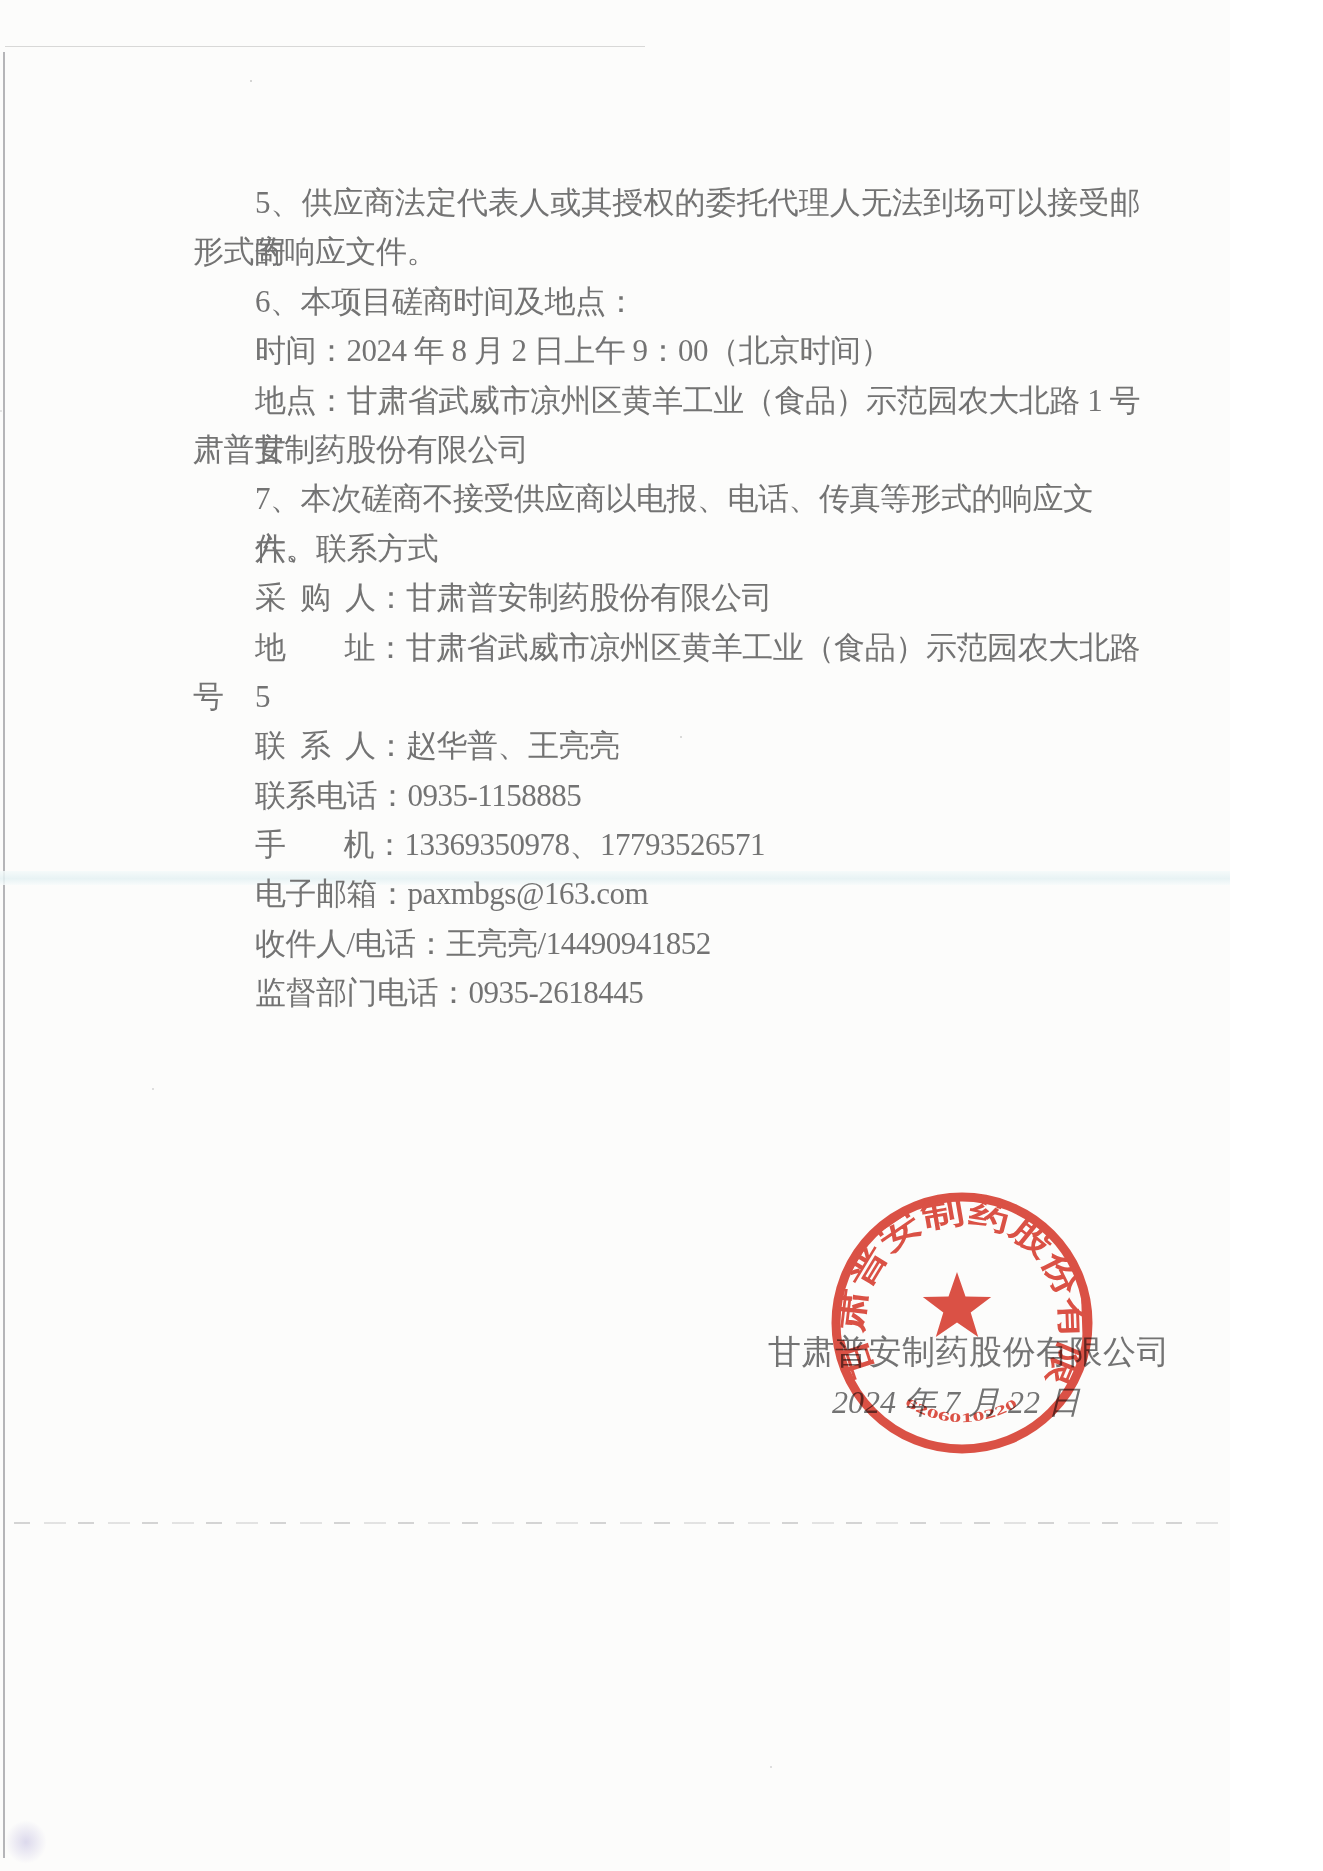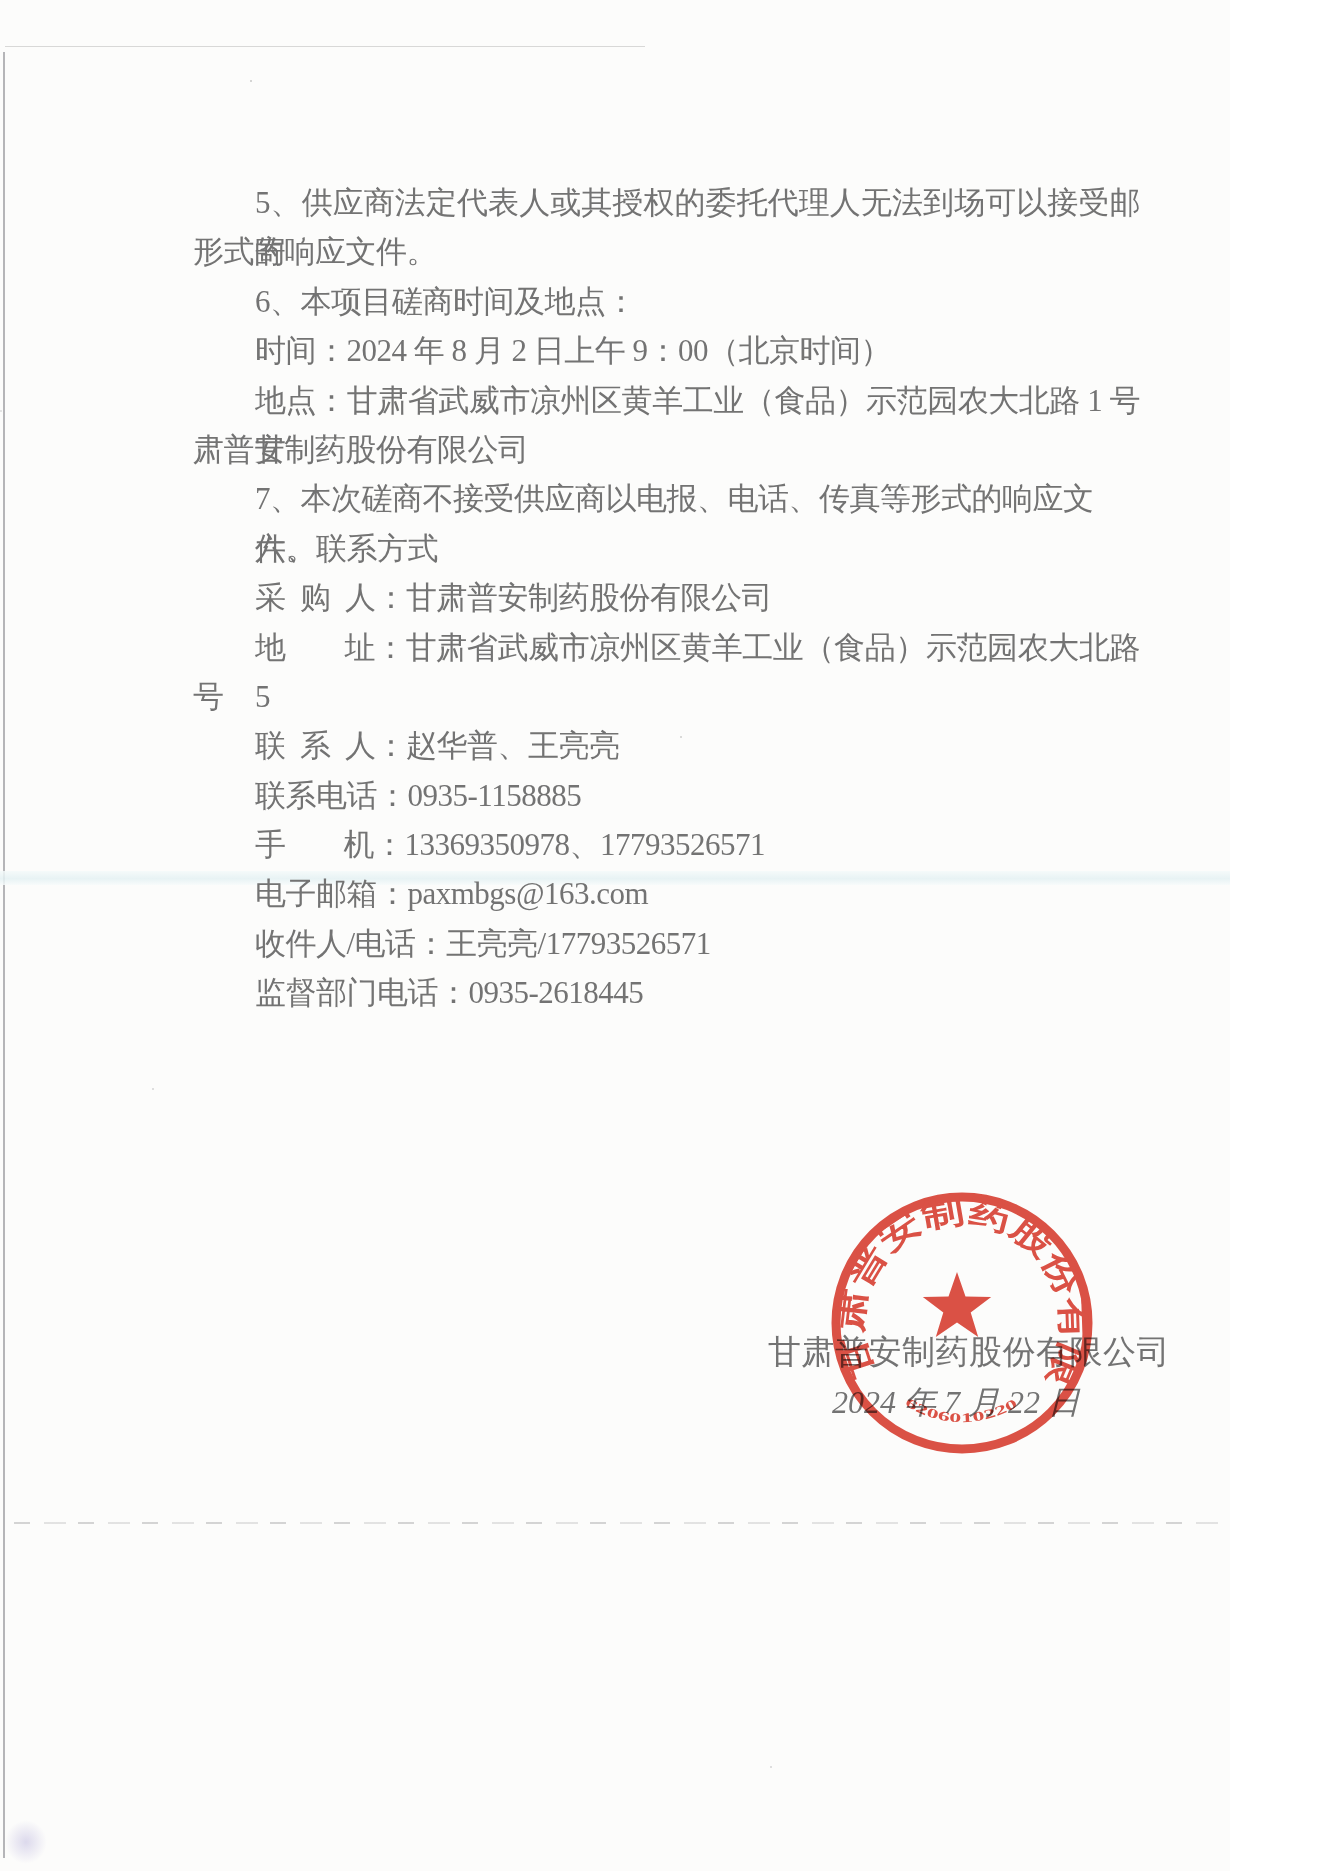--- a/index.html
+++ b/index.html
@@ -92,21 +92,21 @@
       <div class="line">肃普安制药股份有限公司</div>
       <div class="line ind">7、本次磋商不接受供应商以电报、电话、传真等形式的响应文件。</div>
       <div class="line ind bold">六、联系方式</div>
       <div class="line ind">采  购  人：甘肃普安制药股份有限公司</div>
       <div class="line ind jus">地        址：甘肃省武威市凉州区黄羊工业（食品）示范园农大北路 5</div>
       <div class="line">号</div>
       <div class="line ind">联  系  人：赵华普、王亮亮</div>
       <div class="line ind">联系电话：0935-1158885</div>
       <div class="line ind">手        机：13369350978、17793526571</div>
       <div class="line ind">电子邮箱：paxmbgs@163.com</div>
-      <div class="line ind">收件人/电话：王亮亮/17793526571</div>
+      <div class="line ind">收件人/电话：王亮亮/14490941852</div>
       <div class="line ind">监督部门电话：0935-2618445</div>
     </div>
 
   <div class="sig-company">甘肃普安制药股份有限公司</div>
   <div class="sig-date">2024 年 7 月 22 日</div>
 
   <svg class="seal-svg" viewBox="0 0 290 290">
     <circle cx="145" cy="145" r="126" fill="none" stroke="#d93a2c" stroke-width="9"></circle>
     <path id="sealArc" d="M 58.4 195 A 100 100 0 1 1 231.6 195" fill="none"></path>
     <text class="seal-text" font-size="33" fill="#d93a2c">

